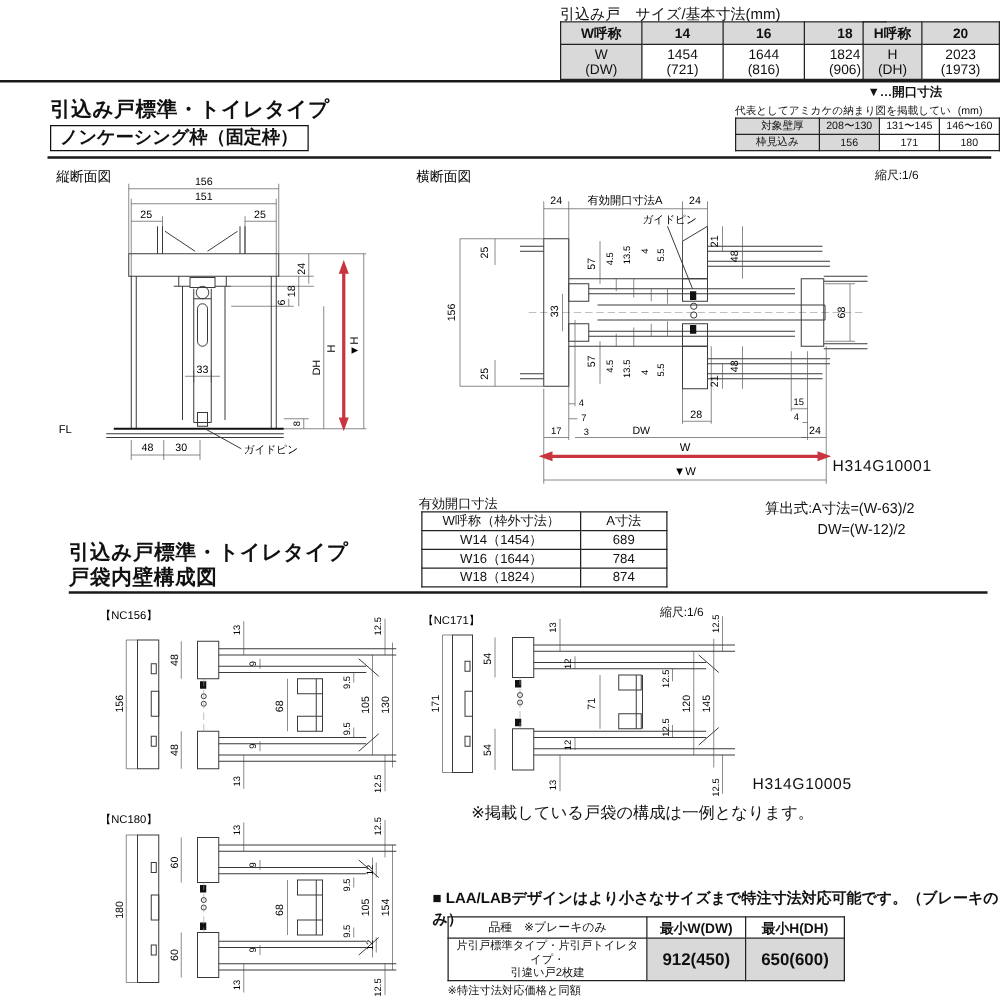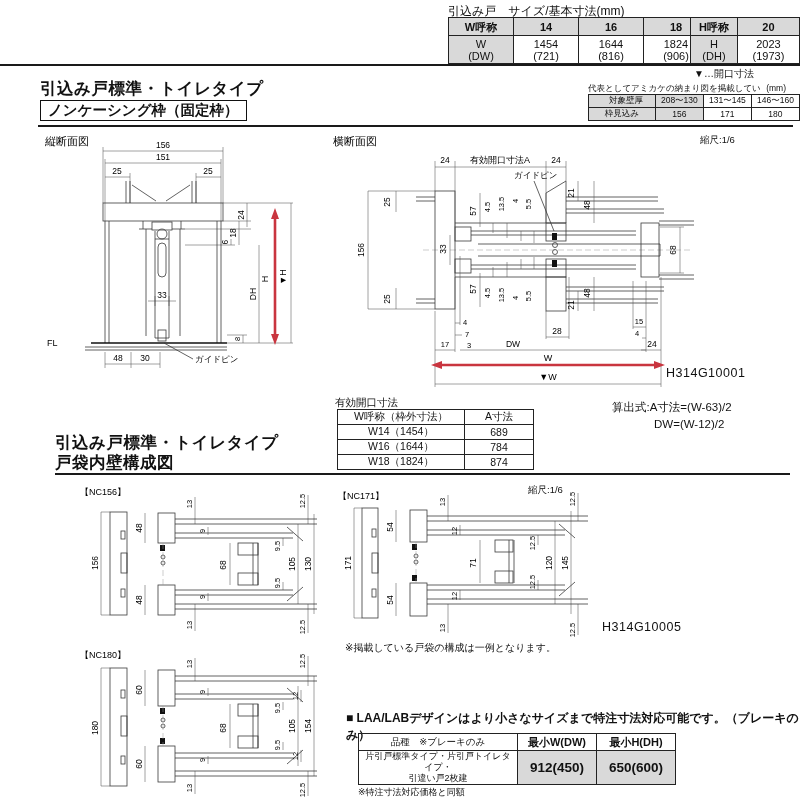--- a/index.html
+++ b/index.html
@@ -20,21 +20,21 @@
   .opening-note{font-size:10px;}
   
   .sec-title{font-size:16.5px;font-weight:600;letter-spacing:0.5px;line-height:20px;}
   .sec-sub-box{display:inline-block;border:1.4px solid #111;font-size:14.5px;font-weight:600;padding:0 7px;line-height:19px;}
   .small-note{font-size:8.5px;}
   .wall-tbl td{font-size:8.5px;height:12px;padding:0 2px;}
   .scale{font-size:9.5px;}
   .code{font-size:12.5px;letter-spacing:0.5px;}
   .open-tbl td{font-size:10.5px;height:14px;padding:0 8px;}
   .formula{font-size:11.5px;line-height:17px;}
-  .note2{font-size:10px;}
+  .note2{font-size:13px;margin-left:32px;}
   .headline{font-size:12px;font-weight:bold;}
   .min-tbl td{font-size:10px;}
   .min-tbl .hd{height:16px;}
   .min-tbl .big{font-size:13.5px;font-weight:bold;}
   .min-tbl .kind{font-size:9px;line-height:11px;}
   .footnote{font-size:9px;}
   
   svg{overflow:visible;}
   svg text{font-family:"Liberation Sans","DejaVu Sans",sans-serif;font-size:8.5px;fill:#000;}
   svg text.ttl{font-size:11px;}
@@ -82,21 +82,21 @@
     </tr>
     <tr>
       <td class="dt gray pre">H
 (DH)</td>
       <td class="dt pre">2023
 (1973)</td>
     </tr>
   </tbody>
     </table>
   <div class="abs rule" style="left:0;top:64px;width:800px;height:2.4px;"></div>
-  <div class="abs opening-note" style="left:694px;top:67px;">▼…開口寸法</div>
+  <div class="abs opening-note" style="left:694px;top:67px;font-weight:bold;">▼…開口寸法</div>
 
   <div class="abs sec-title" style="left:40px;top:78px;">引込み戸標準・トイレタイプ</div>
   <div class="abs" style="left:40px;top:100px;">
     <span class="sec-sub-box">ノンケーシング枠（固定枠）</span>
   </div>
   <div class="abs small-note" style="left:588px;top:83px;width:198px;display:flex;justify-content:space-between;">
     <span>代表としてアミカケの納まり図を掲載しています。</span>
     <span>(mm)</span>
   </div>
   <table class="abs wall-tbl" style="left:588px;top:94px;">

